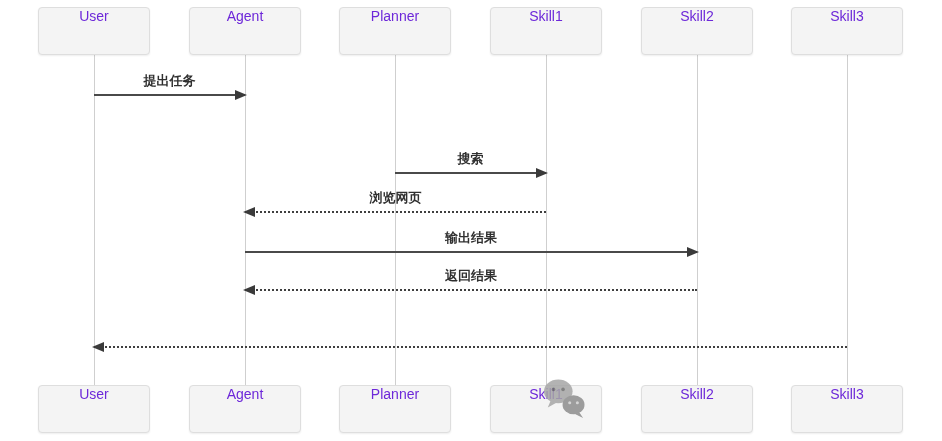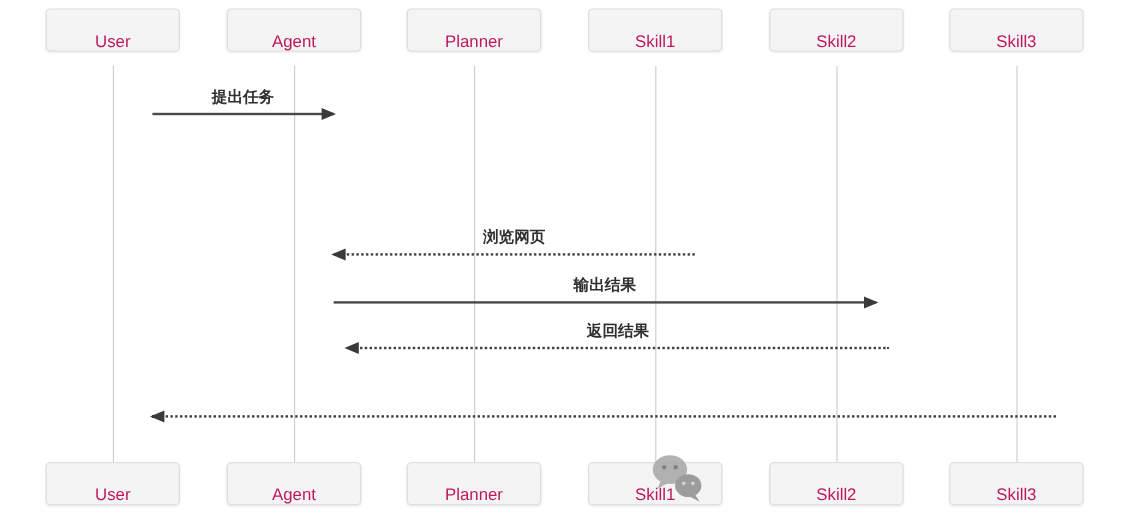--- a/index.html
+++ b/index.html
@@ -1,30 +1,30 @@
 <!DOCTYPE html>
 <html><head>
 <meta charset="utf-8">
 <style>
   html,body{margin:0;padding:0;background:#ffffff;}
   .canvas{
     position:relative;width:942px;height:441px;background:#ffffff;overflow:hidden;
     font-family:"Liberation Sans", sans-serif;
   }
   .pbox{
-    position:absolute;width:112px;height:36px;box-sizing:border-box;
+    position:absolute;width:112px;height:48px;box-sizing:border-box;
     background:#f4f4f4;border:1px solid #dedede;border-radius:4px;
-    display:flex;align-items:flex-end;justify-content:center;
-    font-size:14px;color:#be185d;box-shadow:0 1px 2px rgba(0,0,0,0.07);
+    display:flex;align-items:flex-start;justify-content:center;
+    font-size:14px;color:#6d28d9;box-shadow:0 1px 2px rgba(0,0,0,0.07);
     z-index:2;
   }
   .lifeline{
     position:absolute;top:55px;height:330px;width:1px;background:#cfcfcf;z-index:1;
   }
-  .msg{position:absolute;z-index:3;margin-left:33px;}
+  .msg{position:absolute;z-index:3;}
   .msg-label{
     height:16px;line-height:16px;font-size:13px;font-weight:700;
     text-align:center;color:#303030;margin-bottom:5px;white-space:nowrap;
   }
   .line{position:relative;height:0;border-top:2px solid #4a4a4a;}
   .line.dashed{border-top-style:dotted;border-top-color:#3f3f3f;}
   .to-right::after{
     content:"";position:absolute;right:-2px;top:-6px;width:0;height:0;
     border-top:5px solid transparent;border-bottom:5px solid transparent;
     border-left:12px solid #3a3a3a;
@@ -91,32 +91,36 @@
   <div class="pbox" style="left:791px;top:385px">
       <span>Skill3</span>
     </div>
 
   <div class="msg" style="left:94px;top:73px;width:151px">
     <div class="msg-label">提出任务</div>
     <div class="line solid to-right"></div>
   </div>
 
 
+  <div class="msg" style="left:395px;top:151px;width:151px">
+    <div class="msg-label">搜索</div>
+    <div class="line solid to-right"></div>
+  </div>
 
   <div class="msg" style="left:245px;top:190px;width:301px">
     <div class="msg-label">浏览网页</div>
     <div class="line dashed to-left"></div>
   </div>
 
   <div class="msg" style="left:245px;top:230px;width:452px">
     <div class="msg-label">输出结果</div>
     <div class="line solid to-right"></div>
   </div>
 
-  <div class="msg" style="left:256px;top:268px;width:452px">
+  <div class="msg" style="left:245px;top:268px;width:452px">
     <div class="msg-label">返回结果</div>
     <div class="line dashed to-left"></div>
   </div>
 
 
   <div class="msg" style="left:94px;top:346px;width:753px">
     <div class="line dashed to-left"></div>
   </div>
 
   <div class="watermark">

